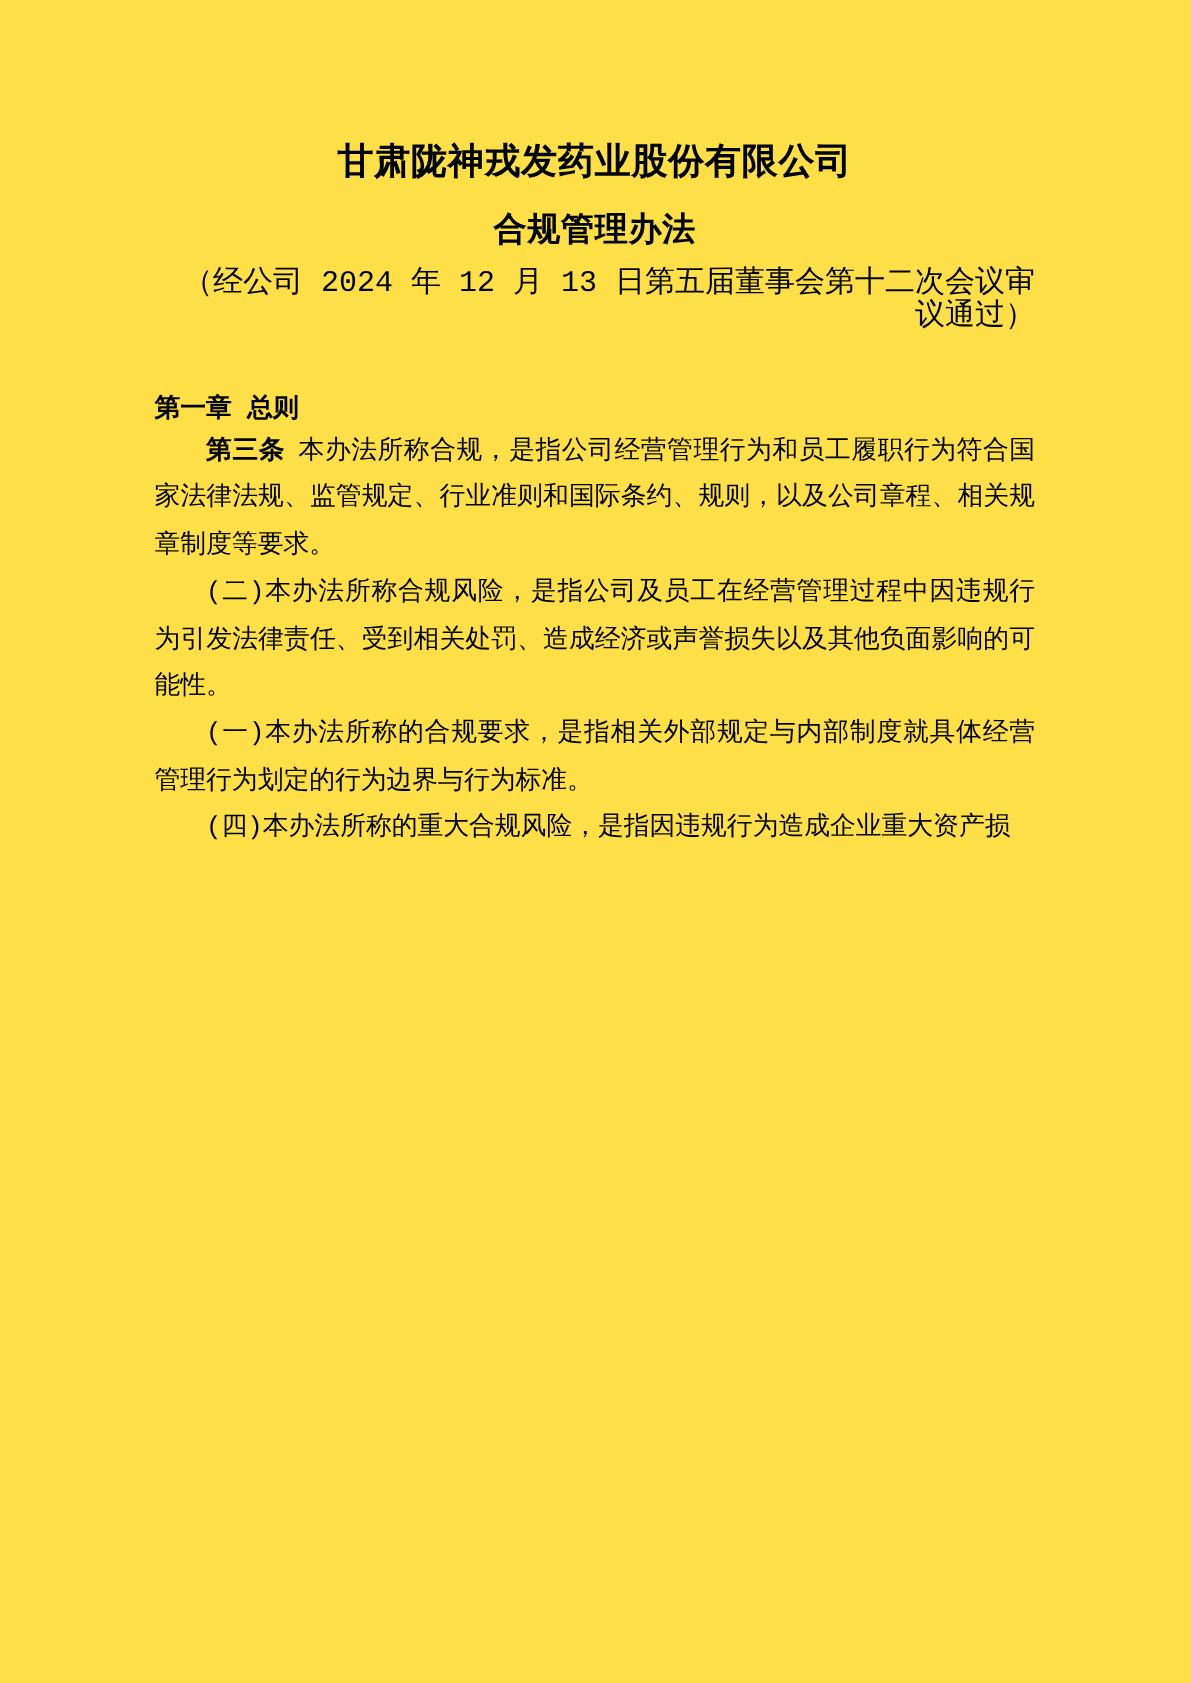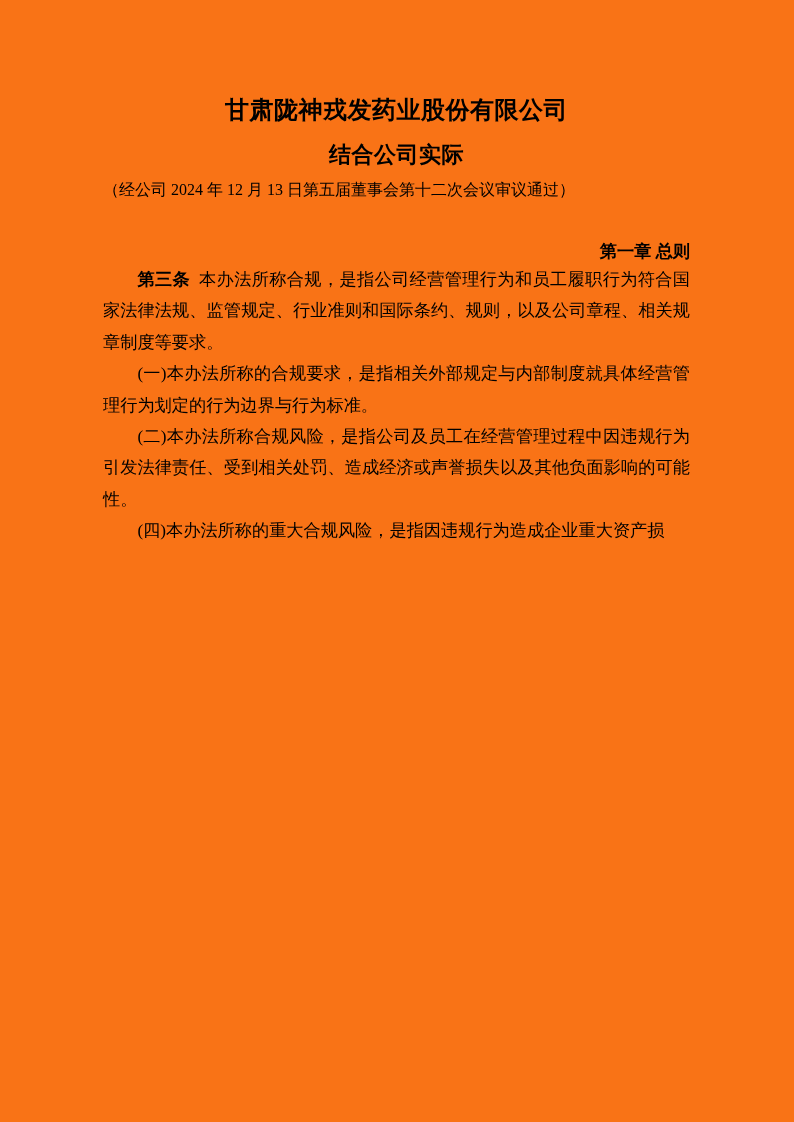--- a/index.html
+++ b/index.html
@@ -5,23 +5,23 @@
   html, body {
     margin: 0;
     padding: 0;
     background: #ffffff;
   }
   .page {
     position: relative;
     width: 794px;
     height: 1122px;
     margin: 0 auto;
-    background: #f97316;
+    background: #fde047;
     color: #000000;
-    font-family: Liberation Serif, serif;
+    font-family: Liberation Mono, monospace;
     overflow: hidden;
     box-sizing: border-box;
     padding: 96px 104px 13px 103px;
   }
   .doc-title {
     margin: 0;
     font-size: 24px;
     line-height: 28px;
     font-weight: bold;
     text-align: center;
@@ -30,31 +30,31 @@
   .doc-subtitle {
     margin: 18px 0 0 0;
     font-size: 22px;
     line-height: 26px;
     font-weight: bold;
     text-align: center;
     letter-spacing: 0.5px;
   }
   .approval-note {
     margin: 11px 0 16px 0;
-    font-size: 16px;
+    font-size: 20px;
     line-height: 22px;
     font-weight: normal;
-    text-align: left;
+    text-align: right;
   }
   .chapter-heading {
     margin: 39px 0 0 0;
     font-size: 17.2px;
     line-height: 24px;
     font-weight: bold;
-    text-align: right;
+    text-align: left;
   }
   .doc-body {
     margin: 0;
   }
   .para {
     margin: 0;
     font-size: 17.2px;
     line-height: 31.4px;
     text-align: justify;
     text-justify: inter-ideograph;
@@ -69,34 +69,34 @@
     margin-right: 0;
   }
 </style>
 </head>
 <body>
 
 <div class="page">
 
   <h1 class="doc-title">甘肃陇神戎发药业股份有限公司</h1>
 
-  <h2 class="doc-subtitle">结合公司实际</h2>
+  <h2 class="doc-subtitle">合规管理办法</h2>
 
   <p class="approval-note">（经公司 2024 年 12 月 13 日第五届董事会第十二次会议审议通过）</p>
 
   <h3 class="chapter-heading">第一章 总则</h3>
 
   <div class="doc-body">
 
 
 
     <p class="para"><span class="para-lead">第三条</span><span class="para-text">本办法所称合规，是指公司经营管理行为和员工履职行为符合国家法律法规、监管规定、行业准则和国际条约、规则，以及公司章程、相关规章制度等要求。</span></p>
 
+    <p class="para"><span class="para-lead"></span><span class="para-text">(二)本办法所称合规风险，是指公司及员工在经营管理过程中因违规行为引发法律责任、受到相关处罚、造成经济或声誉损失以及其他负面影响的可能性。</span></p>
+
     <p class="para"><span class="para-lead"></span><span class="para-text">(一)本办法所称的合规要求，是指相关外部规定与内部制度就具体经营管理行为划定的行为边界与行为标准。</span></p>
-
-    <p class="para"><span class="para-lead"></span><span class="para-text">(二)本办法所称合规风险，是指公司及员工在经营管理过程中因违规行为引发法律责任、受到相关处罚、造成经济或声誉损失以及其他负面影响的可能性。</span></p>
 
 
     <p class="para"><span class="para-lead"></span><span class="para-text">(四)本办法所称的重大合规风险，是指因违规行为造成企业重大资产损</span></p>
 
   </div>
 
 </div>
 
 </body></html>

